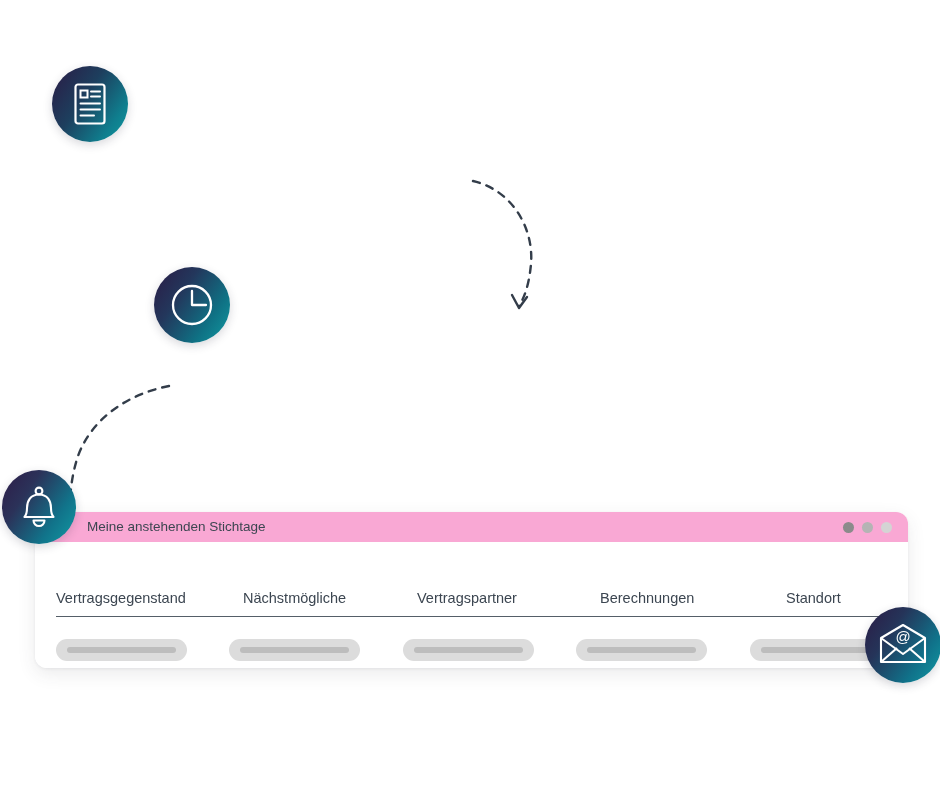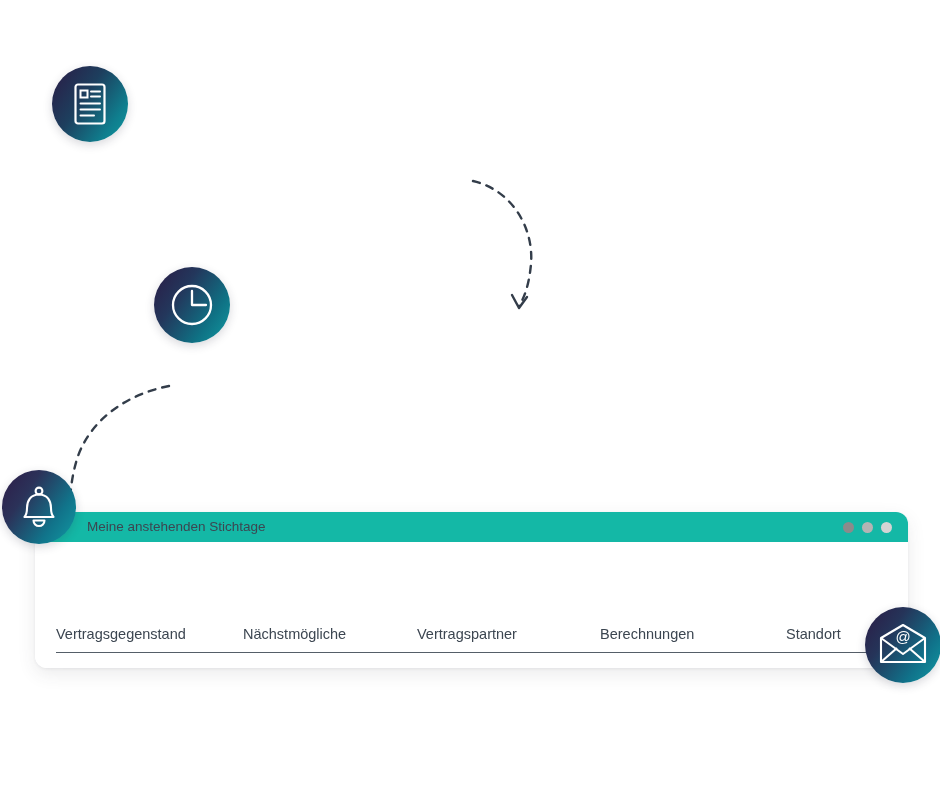--- a/index.html
+++ b/index.html
@@ -20,21 +20,21 @@
   
   .card {
     position: absolute;
     background: #ffffff;
     border-radius: 12px;
     box-shadow: 0 6px 18px rgba(60,60,70,0.10), 0 1px 3px rgba(60,60,70,0.07);
     overflow: hidden;
   }
   .titlebar {
     position: relative;
-    background: #14b8a6;
+    background: #f9a8d4;
     width: 100%;
     display: flex;
     align-items: center;
   }
   .titlebar-label {
     font-size: 13.5px;
     color: #3c4651;
     white-space: nowrap;
   }
   .dots {
@@ -178,21 +178,21 @@
 
   <div class="card" style="left:35px; top:512px; width:873px; height:156px;">
     <div class="titlebar" style="height:30px;">
       <div class="titlebar-label" style="position:absolute; left:52px; top:7px;">Meine anstehenden Stichtage</div>
       <div class="dots" style="right:16px;">
         <span class="dot d1"></span>
         <span class="dot d2"></span>
         <span class="dot d3"></span>
       </div>
     </div>
-    <div class="card-body" style="height:126px;margin-top:36px;">
+    <div class="card-body" style="height:126px;">
 
       <div class="th" style="left:21px; top:48px;">Vertragsgegenstand</div>
       <div class="th" style="left:208px; top:48px;">Nächstmögliche</div>
       <div class="th" style="left:382px; top:48px;">Vertragspartner</div>
       <div class="th" style="left:565px; top:48px;">Berechnungen</div>
       <div class="th" style="left:751px; top:48px;">Standort</div>
 
       <div class="table-divider" style="left:21px; top:74px; width:830px;"></div>
 
       <div class="skeleton" style="left:21px; top:97px; width:131px;">

